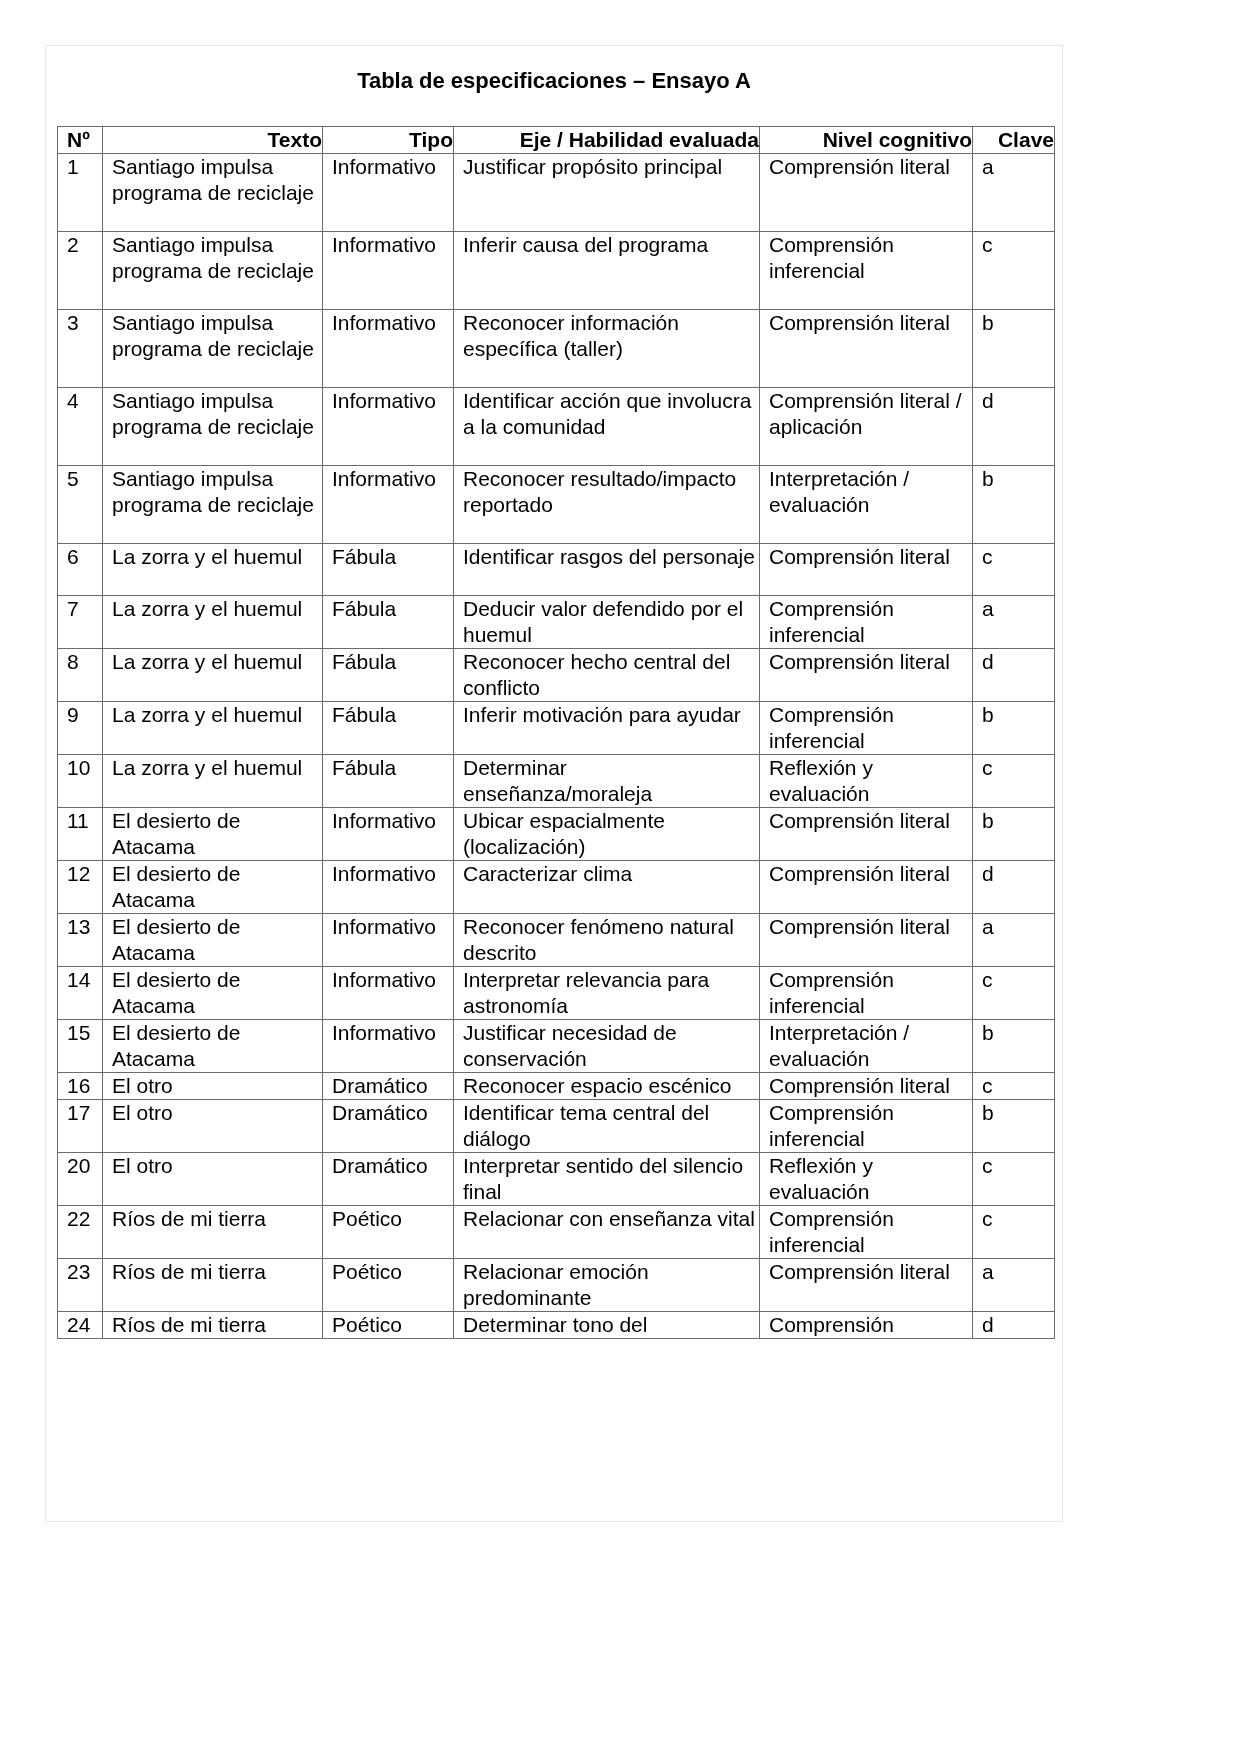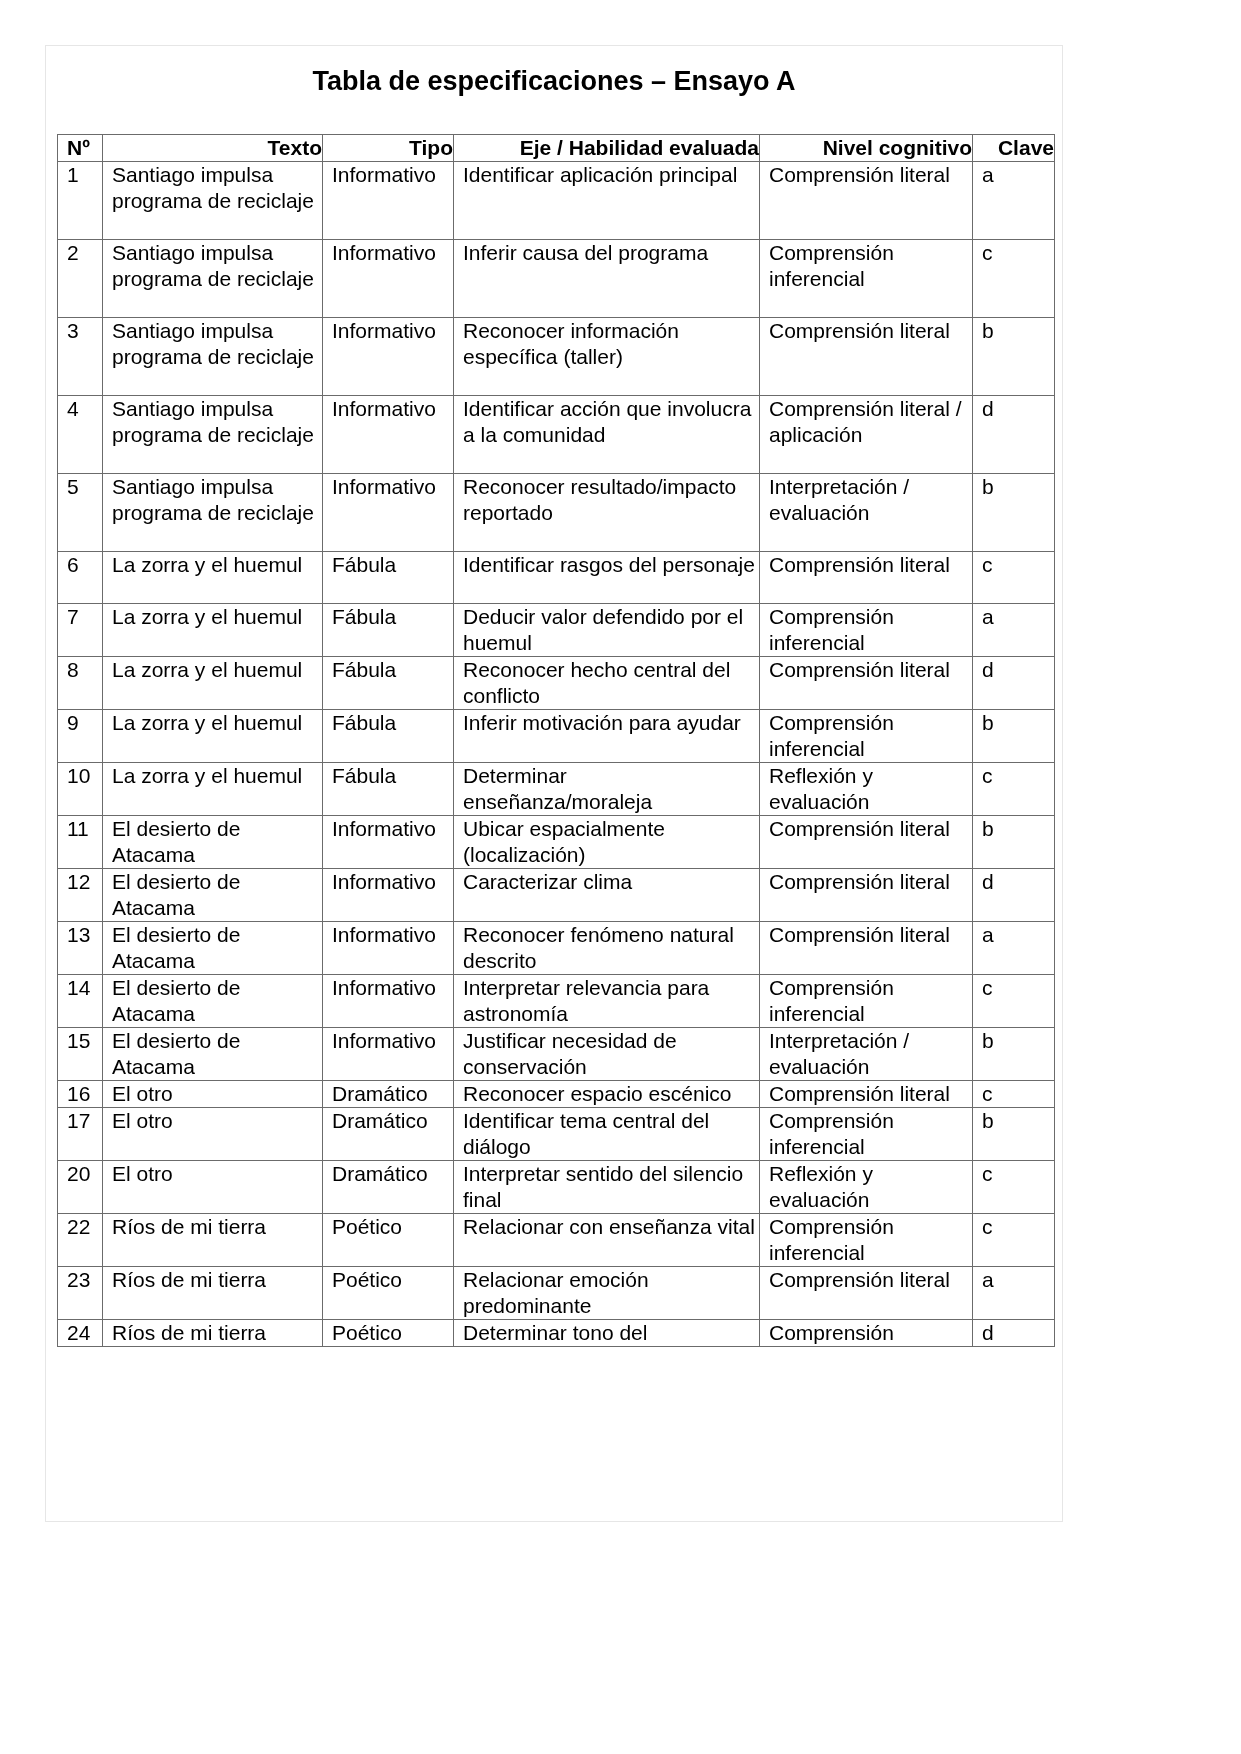--- a/index.html
+++ b/index.html
@@ -3,26 +3,26 @@
 <meta charset="utf-8">
 <style>
   html, body { margin: 0; padding: 0; background: #ffffff; }
   body { width: 1241px; height: 1754px; position: relative; font-family: "Liberation Sans", sans-serif; color: #000; }
   .page {
     position: absolute; left: 45px; top: 45px; width: 1018px; height: 1477px;
     border: 1px solid #e6e6e6; background: #fff; box-sizing: border-box;
   }
   .title {
     position: absolute; left: 0; right: 0; top: 22px; text-align: center;
-    font-weight: bold; font-size: 27px; line-height: 26px;
+    font-weight: bold; font-size: 22px; line-height: 26px;
   }
   table {
     position: absolute; left: 11px; top: 80px; width: 997px;
     border-collapse: collapse; table-layout: fixed;
-    font-size: 21px; line-height: 26px; margin-top: 8px;
+    font-size: 21px; line-height: 26px;
   }
   th, td {
     border: 1.5px solid #6b6b6b; padding: 0 0 0 9px; vertical-align: top; text-align: left;
     font-weight: normal;
   }
   th { font-weight: bold; text-align: right; padding: 0; height: 26px; }
   th.c-no { text-align: left; padding-left: 9px; }
   td.c-no { padding-left: 9px; }
   col.w-no { width: 45px; }
   col.w-texto { width: 220px; }
@@ -57,21 +57,21 @@
         <th>Eje / Habilidad evaluada</th>
         <th>Nivel cognitivo</th>
         <th>Clave</th>
       </tr>
     </thead>
     <tbody id="tbody">
         <tr class="h3">
           <td class="c-no">1</td>
           <td>Santiago impulsa programa de reciclaje</td>
           <td>Informativo</td>
-          <td>Identificar aplicación principal</td>
+          <td>Justificar propósito principal</td>
           <td>Comprensión literal</td>
           <td>a</td>
         </tr>
         <tr class="h3">
           <td class="c-no">2</td>
           <td>Santiago impulsa programa de reciclaje</td>
           <td>Informativo</td>
           <td>Inferir causa del programa</td>
           <td>Comprensión inferencial</td>
           <td>c</td>

